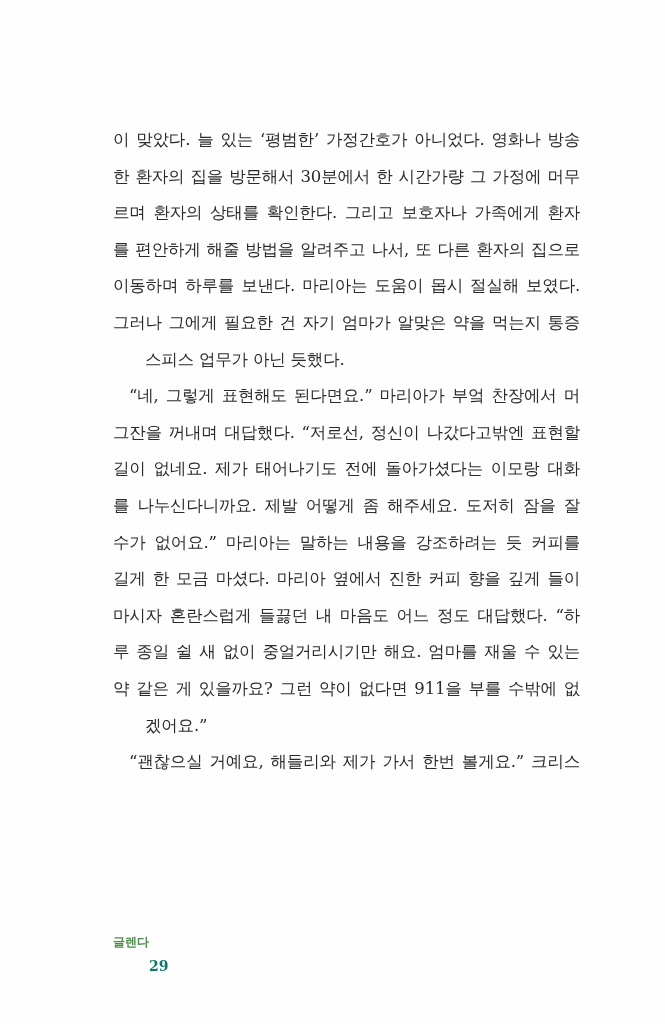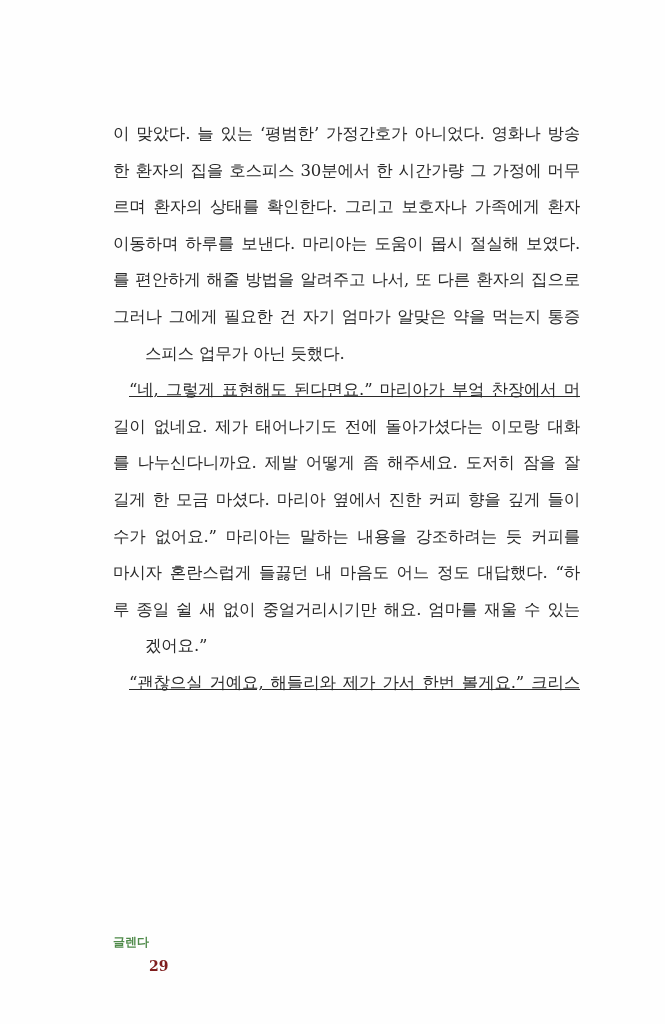--- a/index.html
+++ b/index.html
@@ -18,75 +18,76 @@
     .page {
       position: absolute;
       left: 0; top: 0;
       width: 665px;
       height: 1024px;
       background: #fefefe;
     }
     .body-text {
       position: absolute;
       left: 113px;
-      top: 116px;
+      top: 122px;
       width: 467px;
     }
     .line {
       height: 36.6px;
       line-height: 36.6px;
       font-size: 16.5px;
       white-space: nowrap;
       text-align: justify;
       text-align-last: justify;
       letter-spacing: -0.2px;
     }
     .line.last {
       text-align-last: left;
       margin-left: 32px;
     }
     .line.indent {
       padding-left: 16px;
-      text-decoration: underline;
     }
     .footer {
       position: absolute;
       left: 113px;
       top: 930px;
       width: 462px;
       height: 24px;
       display: flex;
       align-items: center;
       font-weight: bold;
       font-size: 13px;
     }
     .footer .title { color: #4f8a4a; font-family: "DejaVu Sans", "Liberation Sans", sans-serif; font-size: 12px; }
-    .footer .num { color: #7f1d1d; font-family: "DejaVu Serif", "Liberation Serif", serif; font-size: 14px; margin-top: 47px; }
+    .footer .num { color: #0f766e; font-family: "DejaVu Serif", "Liberation Serif", serif; font-size: 14px; margin-top: 47px; }
   </style>
 </head>
 <body>
 
 <div class="page">
   <div class="body-text">
 
     <div class="line">이 맞았다. 늘 있는 ‘평범한’ 가정간호가 아니었다. 영화나 방송</div>
-    <div class="line">한 환자의 집을 호스피스 30분에서 한 시간가량 그 가정에 머무</div>
+    <div class="line">한 환자의 집을 방문해서 30분에서 한 시간가량 그 가정에 머무</div>
     <div class="line">르며 환자의 상태를 확인한다. 그리고 보호자나 가족에게 환자</div>
+    <div class="line">를 편안하게 해줄 방법을 알려주고 나서, 또 다른 환자의 집으로</div>
     <div class="line">이동하며 하루를 보낸다. 마리아는 도움이 몹시 절실해 보였다.</div>
-    <div class="line">를 편안하게 해줄 방법을 알려주고 나서, 또 다른 환자의 집으로</div>
     <div class="line">그러나 그에게 필요한 건 자기 엄마가 알맞은 약을 먹는지 통증</div>
     <div class="line last">스피스 업무가 아닌 듯했다.</div>
 
     <div class="line indent">“네, 그렇게 표현해도 된다면요.” 마리아가 부엌 찬장에서 머</div>
+    <div class="line">그잔을 꺼내며 대답했다. “저로선, 정신이 나갔다고밖엔 표현할</div>
     <div class="line">길이 없네요. 제가 태어나기도 전에 돌아가셨다는 이모랑 대화</div>
     <div class="line">를 나누신다니까요. 제발 어떻게 좀 해주세요. 도저히 잠을 잘</div>
+    <div class="line">수가 없어요.” 마리아는 말하는 내용을 강조하려는 듯 커피를</div>
     <div class="line">길게 한 모금 마셨다. 마리아 옆에서 진한 커피 향을 깊게 들이</div>
-    <div class="line">수가 없어요.” 마리아는 말하는 내용을 강조하려는 듯 커피를</div>
     <div class="line">마시자 혼란스럽게 들끓던 내 마음도 어느 정도 대답했다. “하</div>
     <div class="line">루 종일 쉴 새 없이 중얼거리시기만 해요. 엄마를 재울 수 있는</div>
+    <div class="line">약 같은 게 있을까요? 그런 약이 없다면 911을 부를 수밖에 없</div>
     <div class="line last">겠어요.”</div>
 
     <div class="line indent">“괜찮으실 거예요, 해들리와 제가 가서 한번 볼게요.” 크리스</div>
   </div>
 
   <div class="footer">
     <span class="title">글렌다</span>
     <span class="num">29</span>
   </div>
 </div>

